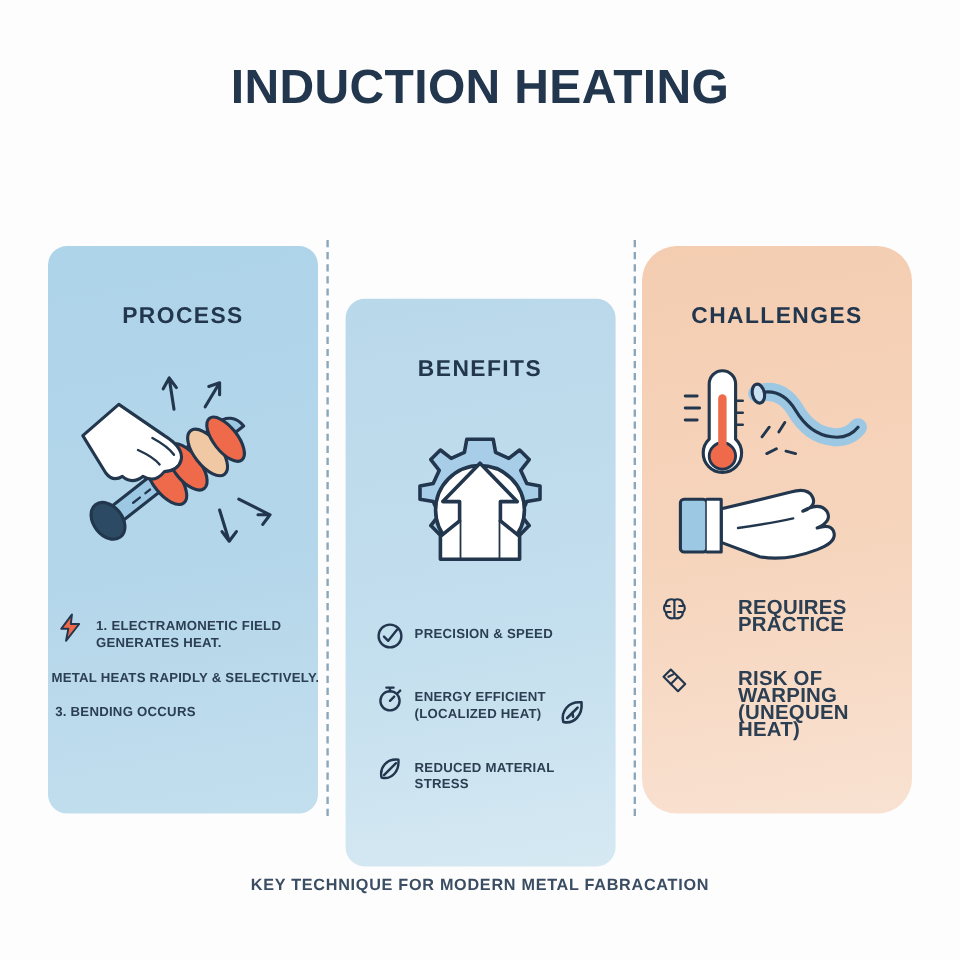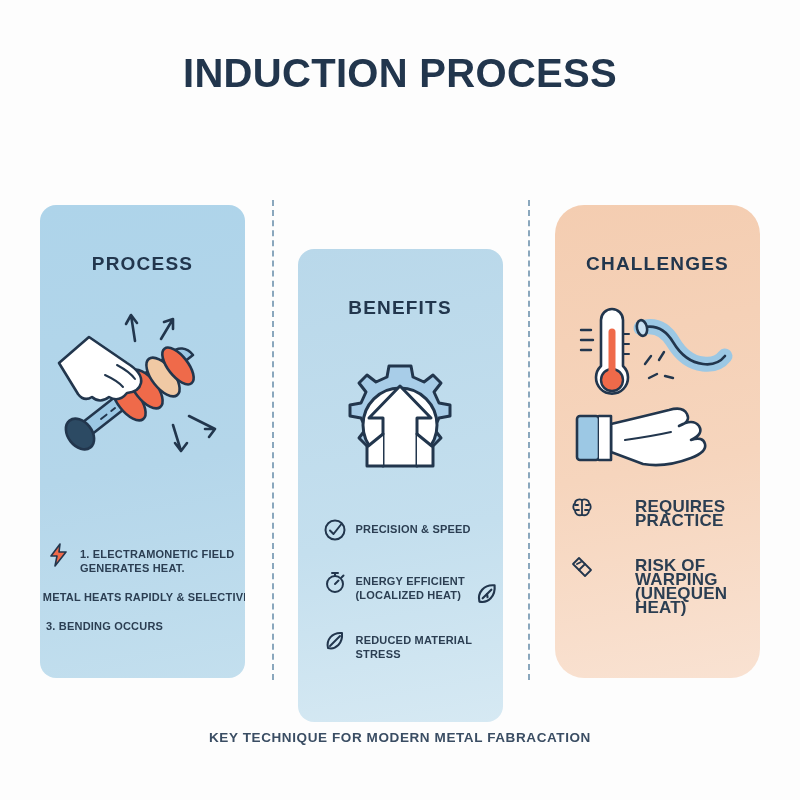--- a/index.html
+++ b/index.html
@@ -36,21 +36,21 @@
   #panels {
     position: absolute;
     top: 205px;
     left: 40px;
     width: 720px;
     height: 473px;
     display: flex;
     justify-content: space-between;
   }
   .panel {
-    width: 205px;
+    width: 225px;
     height: 473px;
     border-radius: 16px;
     position: relative;
     box-sizing: border-box;
     overflow: hidden;
   }
   .panel-process {
     background: linear-gradient(170deg, #aed4ea 0%, #b4d6ea 55%, #c3dfee 100%);
   }
   .panel-benefits {
@@ -97,21 +97,21 @@
   #benefits-illustration { top: 88px; height: 175px; }
   #challenges-illustration { top: 88px; height: 185px; }
 
   
   .item-list {
     position: absolute;
     left: 0;
     width: 100%;
     box-sizing: border-box;
   }
-  #process-list { top: 305px; padding: 0 6px; margin-top: 32px; }
+  #process-list { top: 305px; padding: 0 6px; }
   #benefits-list { top: 268px; padding: 0 24px; }
   #challenges-list { top: 290px; padding: 0 14px; }
 
   .list-item {
     display: flex;
     align-items: flex-start;
     margin-bottom: 16px;
     position: relative;
   }
   .item-icon {
@@ -164,21 +164,21 @@
     font-size: 13.5px;
     font-weight: bold;
     color: #3a4d63;
     letter-spacing: 0.6px;
   }
 </style>
 </head>
 <body>
 
 <div id="title-block">
-  <div class="title-line">INDUCTION PROCESS</div>
+  <div class="title-line">INDUCTION HEATING</div>
 </div>
 
 <div class="divider" id="divider-1"></div>
 <div class="divider" id="divider-2"></div>
 
 <div id="panels">
 
   <div class="panel panel-process">
     <div class="panel-heading">PROCESS</div>
 

